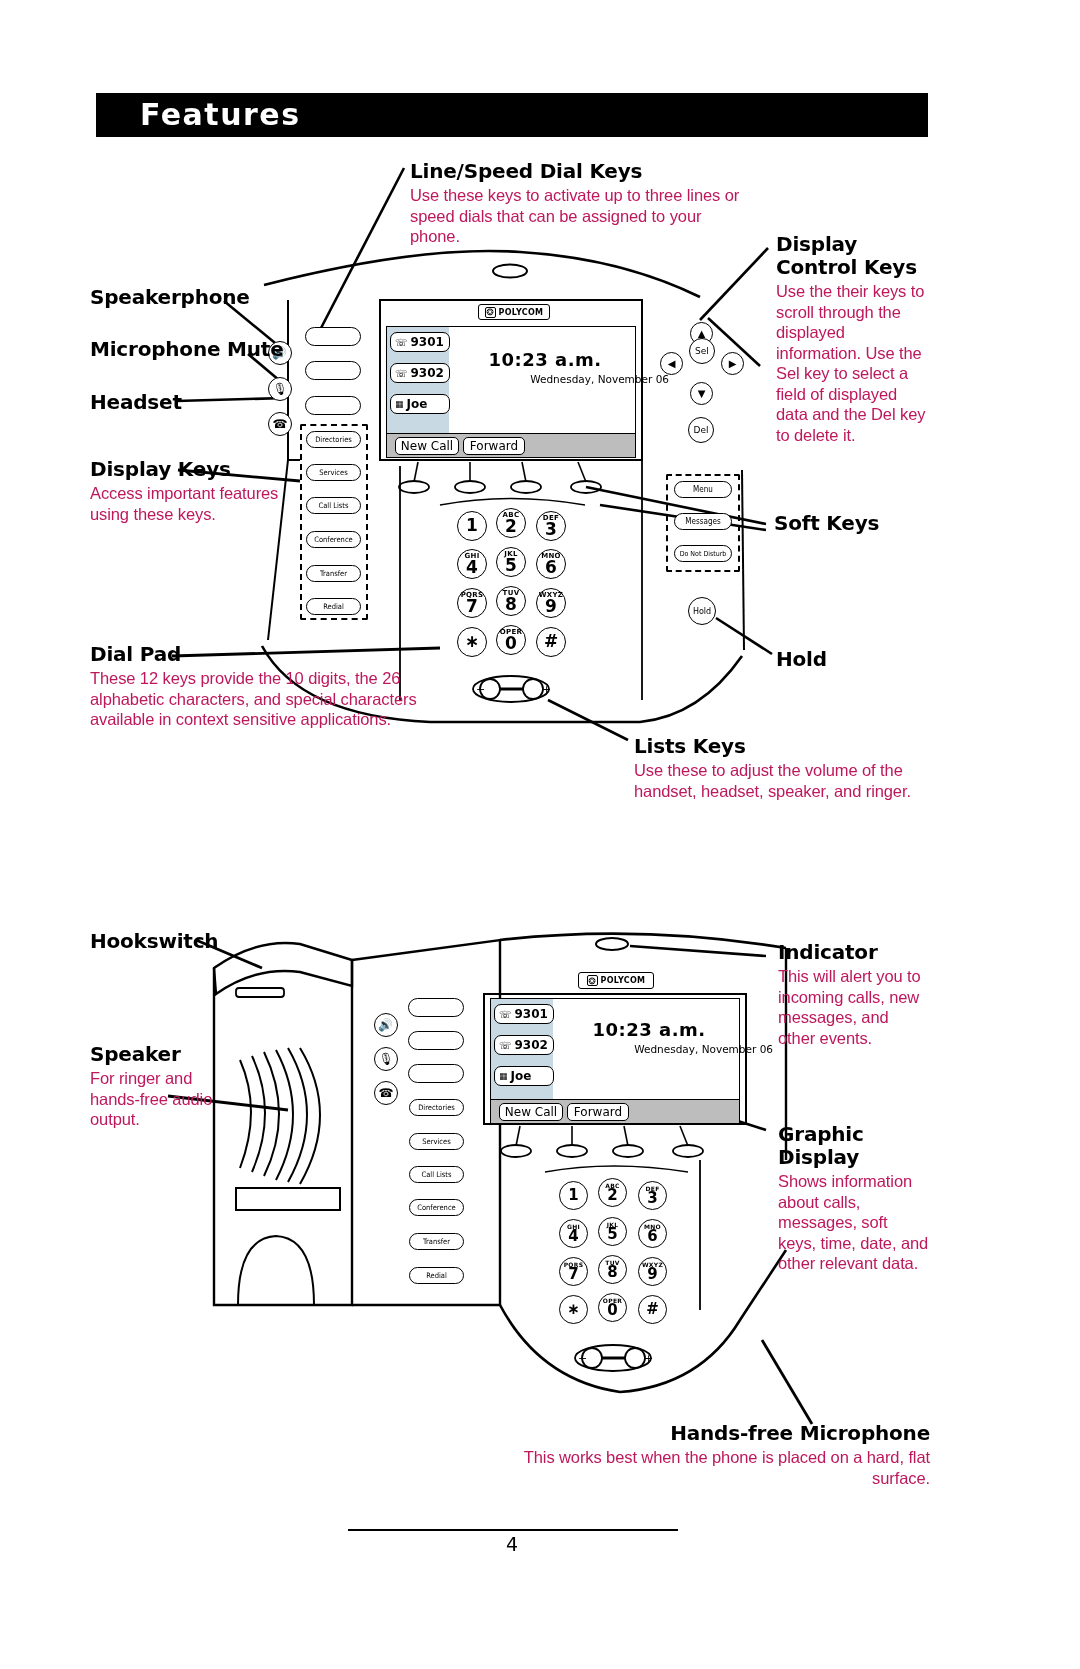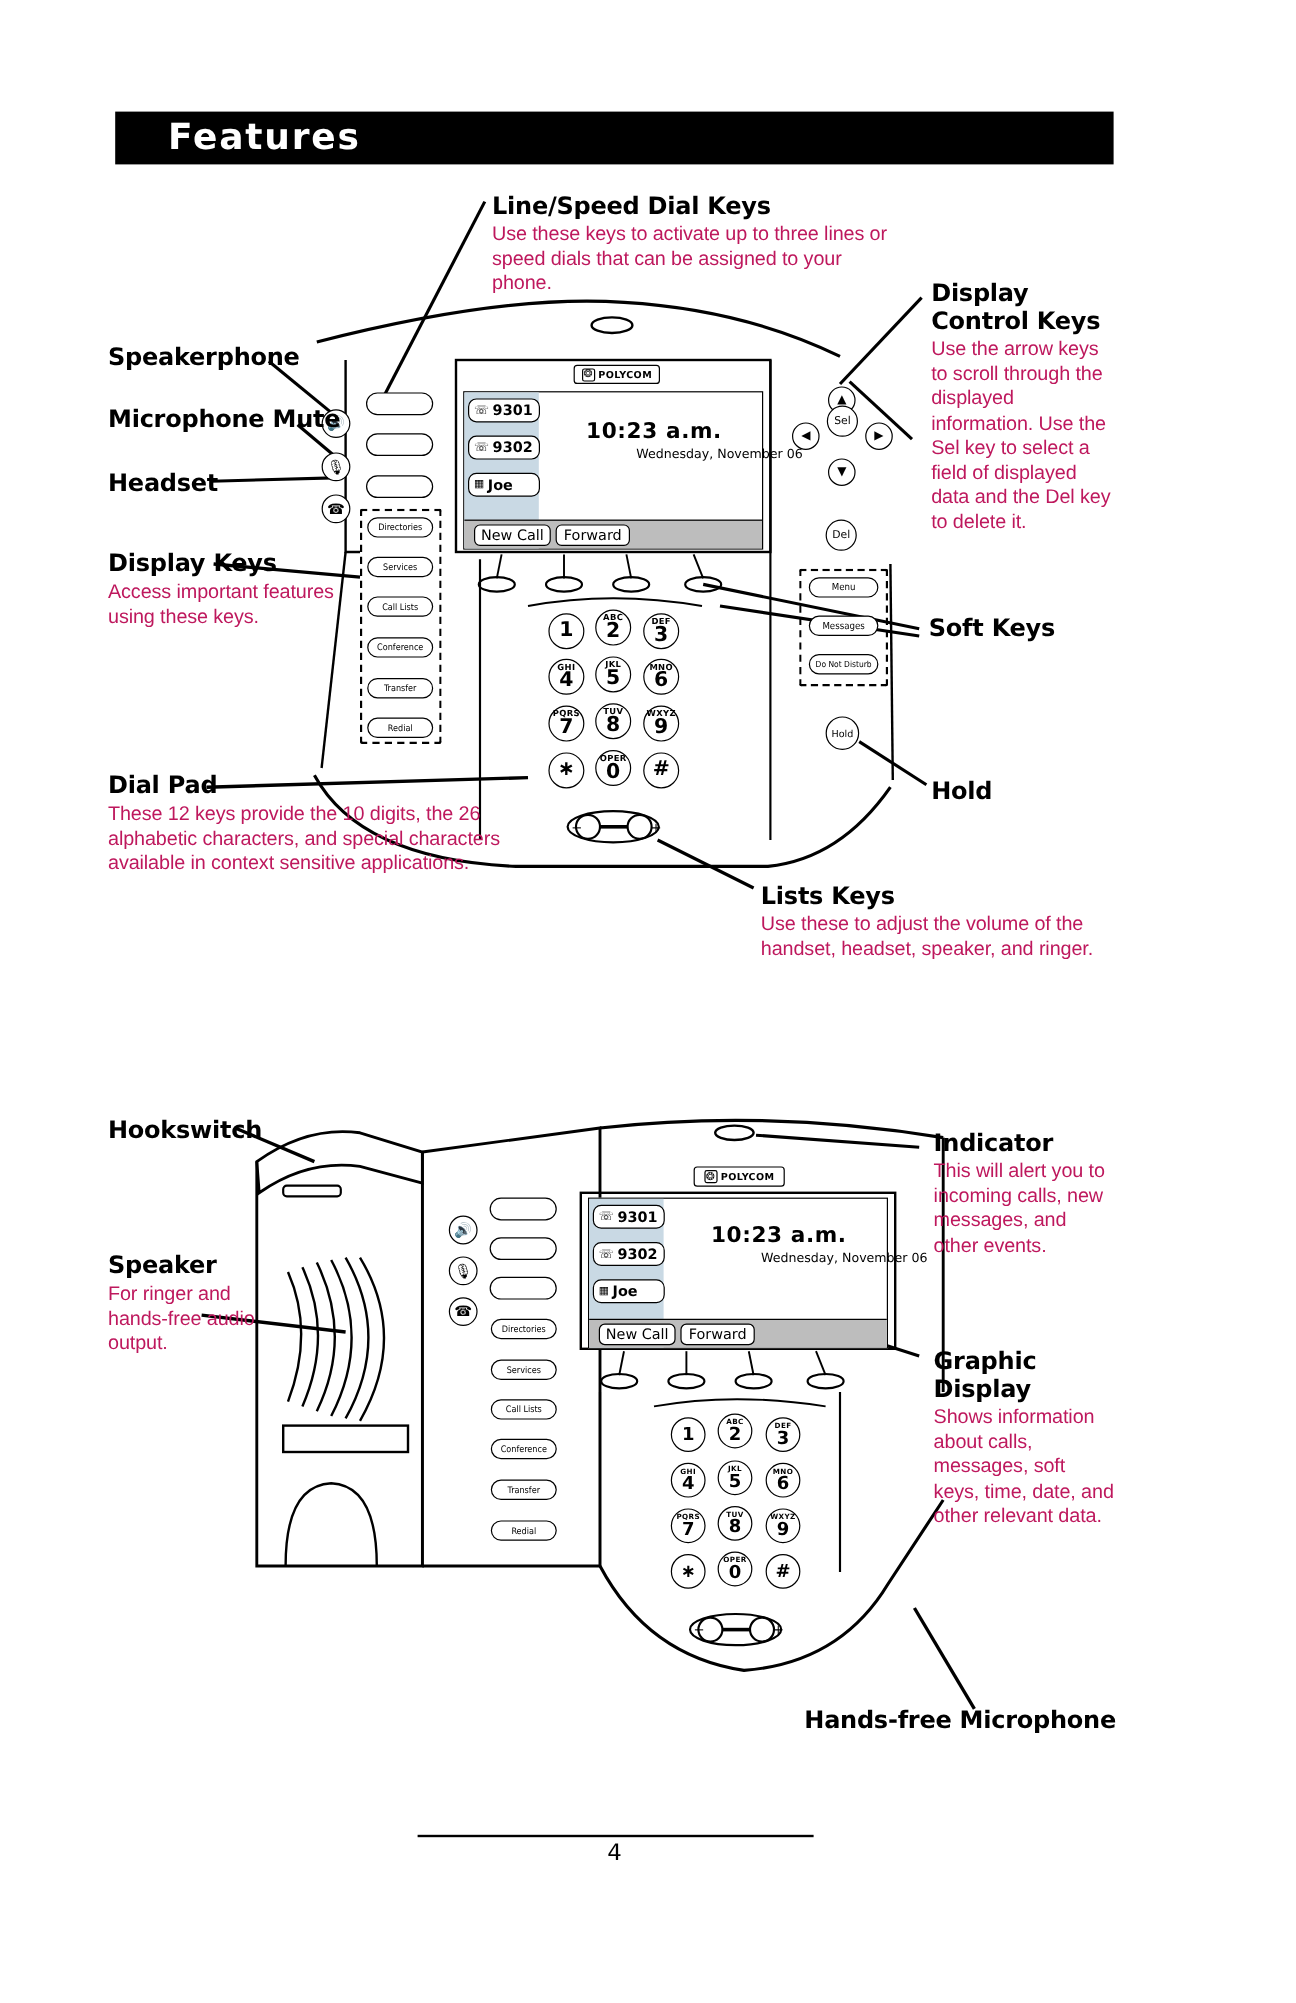--- a/index.html
+++ b/index.html
@@ -403,21 +403,21 @@
   </div>
   <div class="round-btn" style="left:689px; top:338px; width:26px; height:26px; font-size:9px;">
     <span>Sel</span>
   </div>
   <div class="round-btn" style="left:721px; top:352px; width:23px; height:23px; font-size:10px;">
     <span>▶</span>
   </div>
   <div class="round-btn" style="left:690px; top:382px; width:23px; height:23px; font-size:10px;">
     <span>▼</span>
   </div>
-  <div class="round-btn" style="left:688px; top:433px; width:26px; height:26px; font-size:9px;">
+  <div class="round-btn" style="left:688px; top:417px; width:26px; height:26px; font-size:9px;">
     <span>Del</span>
   </div>
 
   <div class="dashed-box" style="left:666px; top:474px; width:74px; height:98px;"></div>
   <div class="pill" style="left:674px; top:481px; width:58px; height:17px; font-size:8px;">Menu</div>
   <div class="pill" style="left:674px; top:513px; width:58px; height:17px; font-size:8px;">Messages</div>
   <div class="pill" style="left:674px; top:545px; width:58px; height:17px; font-size:7px;">Do Not Disturb</div>
 
   <div class="round-btn" style="left:688px; top:597px; width:28px; height:28px; font-size:8px;">Hold</div>
 
@@ -572,21 +572,21 @@
     <span class="digit">#</span>
   </div>
 
   <div class="callout" style="left:410px; top:160px; width:330px;">
     <div class="c-title">Line/Speed Dial Keys</div>
     <div class="c-body">Use these keys to activate up to three lines or speed dials that can be assigned to your phone.</div>
   </div>
 
   <div class="callout" style="left:776px; top:233px; width:152px;">
     <div class="c-title">Display Control Keys</div>
-    <div class="c-body">Use the arrow keys to scroll through the displayed information. Use the Sel key to select a field of displayed data and the Del key to delete it.</div>
+    <div class="c-body">Use the their keys to scroll through the displayed information. Use the Sel key to select a field of displayed data and the Del key to delete it.</div>
   </div>
 
   <div class="callout" style="left:90px; top:286px; width:200px;">
     <div class="c-title">Speakerphone</div>
   </div>
 
   <div class="callout" style="left:90px; top:338px; width:210px;">
     <div class="c-title">Microphone Mute</div>
   </div>
 
@@ -631,18 +631,19 @@
     <div class="c-body">This will alert you to incoming calls, new messages, and other events.</div>
   </div>
 
   <div class="callout" style="left:778px; top:1123px; width:152px;">
     <div class="c-title">Graphic Display</div>
     <div class="c-body">Shows information about calls, messages, soft keys, time, date, and other relevant data.</div>
   </div>
 
   <div class="callout" style="left:468px; top:1422px; width:462px; text-align:center;">
     <div class="c-title" style="text-align:right;">Hands-free Microphone</div>
+    <div class="c-body" style="text-align:right;">This works best when the phone is placed on a hard, flat surface.</div>
   </div>
 
   <div class="footer-rule"></div>
   <div class="page-number">4</div>
 
 </div>
 
 </body></html>

